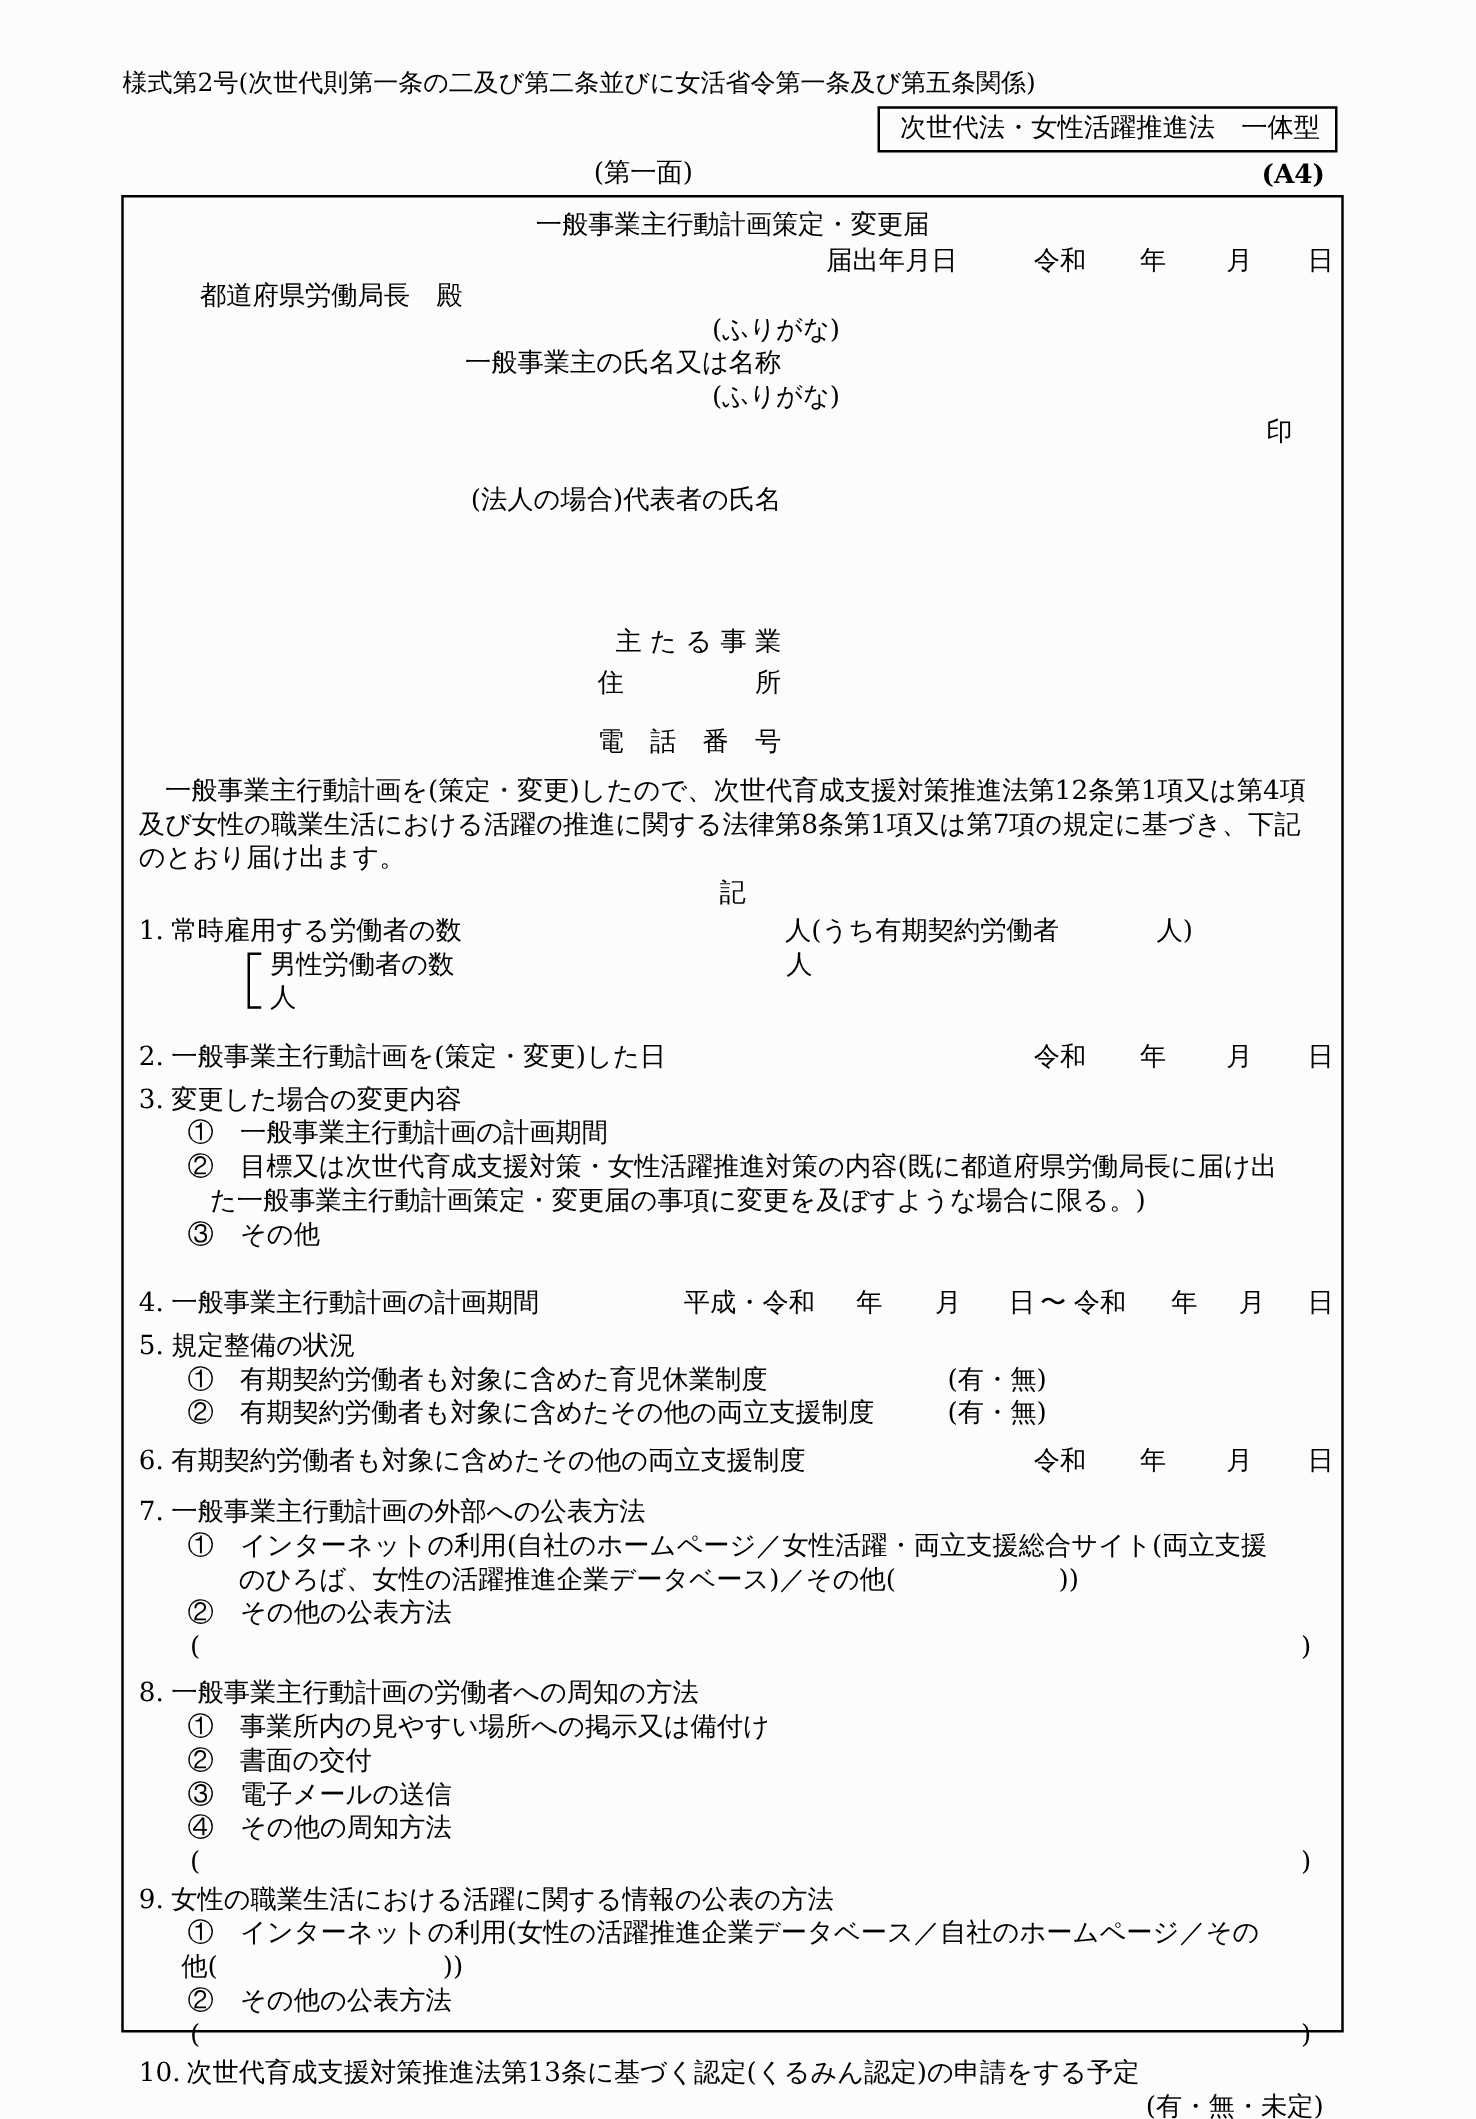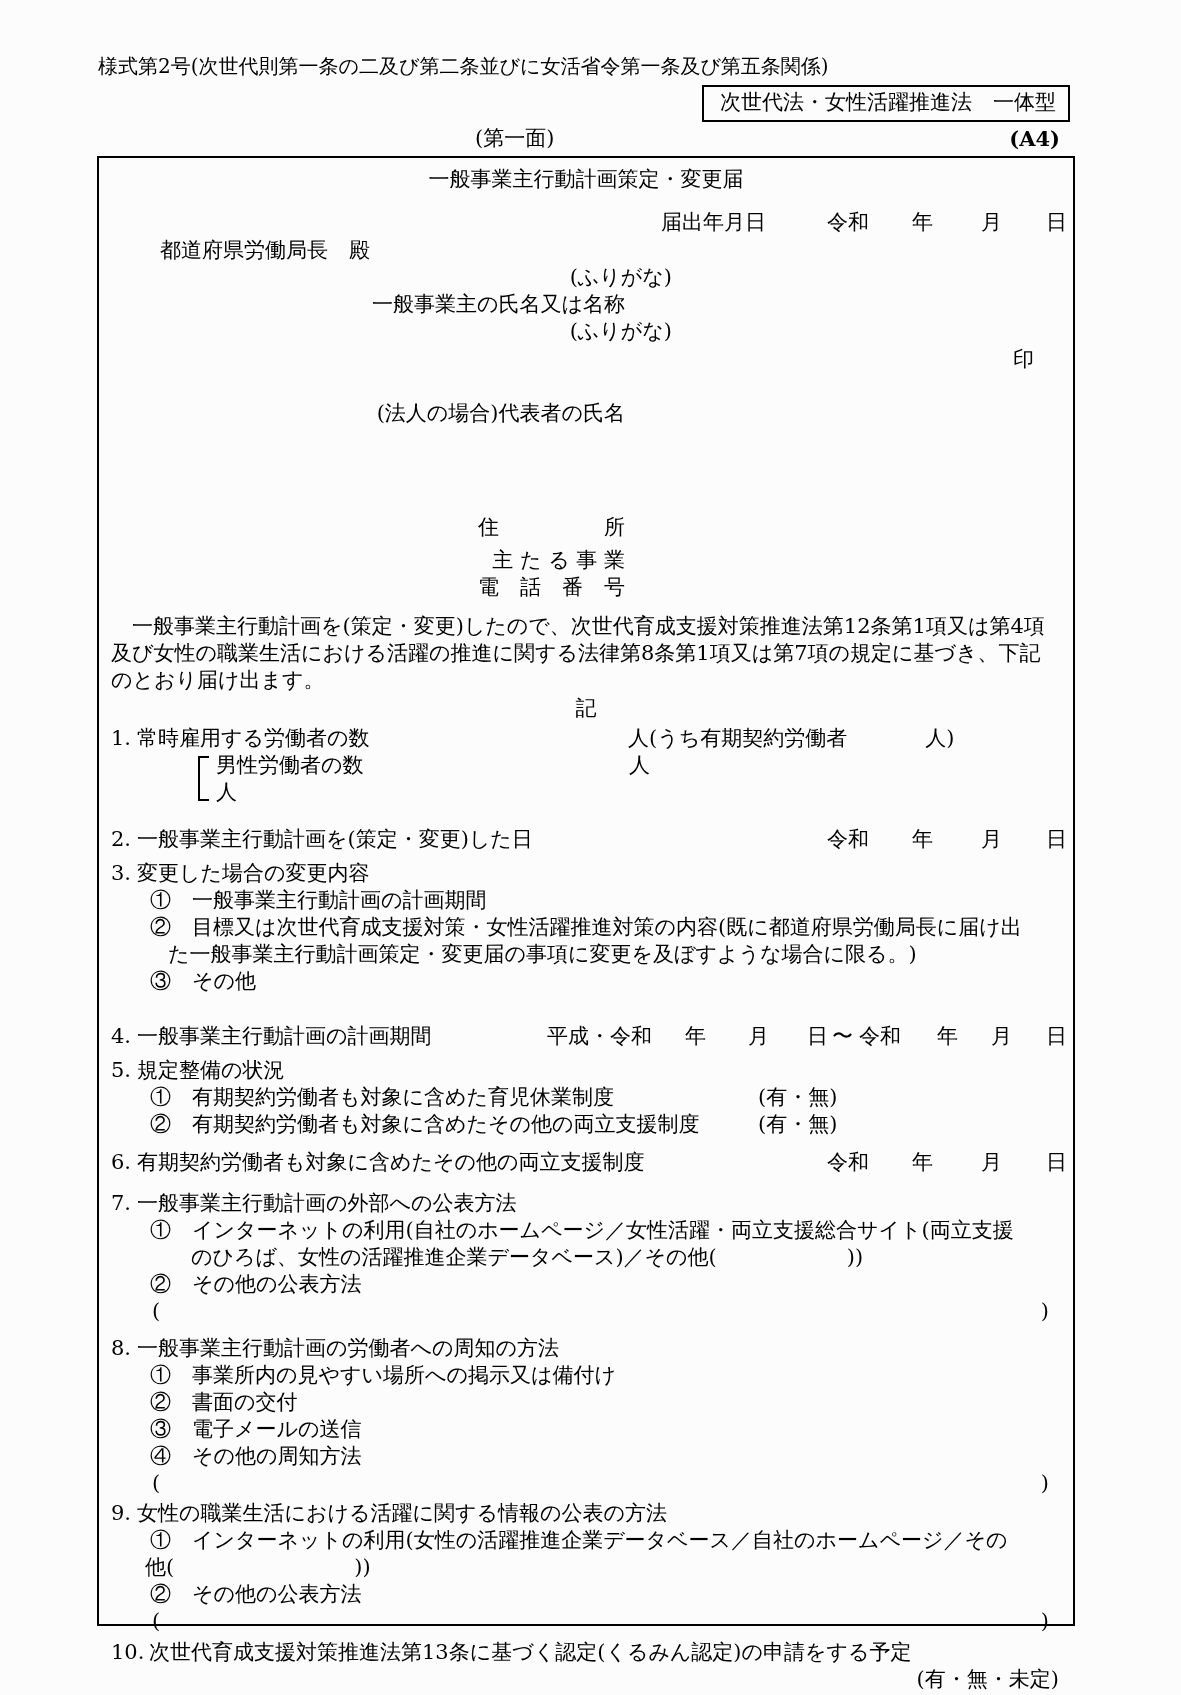--- a/index.html
+++ b/index.html
@@ -50,42 +50,42 @@
 
   <div class="hdr3">
     <span class="face">(第一面)</span>
     <span class="a4">(A4)</span>
   </div>
 
   <div class="formbox">
 
     <div class="ln title">一般事業主行動計画策定・変更届</div>
 
-    <div class="ln flex" style="margin-top:16px;justify-content:flex-end;padding-right:6px;">
+    <div class="ln flex" style="margin-top:2px;justify-content:flex-end;padding-right:6px;">
       <span>届出年月日</span>
       <span class="datecell" style="margin-left:61px;">令和</span>
       <span class="datecell" style="margin-left:43px;">年</span>
       <span class="datecell" style="margin-left:48px;">月</span>
       <span class="datecell" style="margin-left:44px;">日</span>
     </div>
 
     <div class="ln" style="margin-top:1px;padding-left:61px;">都道府県労働局長　殿</div>
 
     <div class="ln furirow">(ふりがな)</div>
     <div class="ln rightcol">一般事業主の氏名又は名称</div>
     <div class="ln furirow">(ふりがな)</div>
 
     <div class="ln relrow" style="margin-top:1px;">
       <div class="rightcol">(法人の場合)代表者の氏名</div>
       <span class="seal">印</span>
     </div>
 
+    <div class="ln rightcol" style="margin-top:6px;">主 た る 事 業</div>
     <div class="ln rightcol" style="margin-top:6px;">住　　　　　所</div>
-    <div class="ln rightcol" style="margin-top:6px;">主 た る 事 業</div>
-    <div class="ln rightcol" style="">電　話　番　号</div>
+    <div class="ln rightcol" style="margin-top:20px;">電　話　番　号</div>
 
     <div class="para">一般事業主行動計画を(策定・変更)したので、次世代育成支援対策推進法第12条第1項又は第4項及び女性の職業生活における活躍の推進に関する法律第8条第1項又は第7項の規定に基づき、下記のとおり届け出ます。</div>
 
     <div class="ln center" style="margin-top:1px;">記</div>
 
     <div class="ln flex" style="margin-top:3px;padding-left:12px;">
       <span class="no">1.</span>
       <span style="width:491px;">常時雇用する労働者の数</span>
       <span>人(うち有期契約労働者</span>
       <span class="gap" style="width:78px;"></span>

